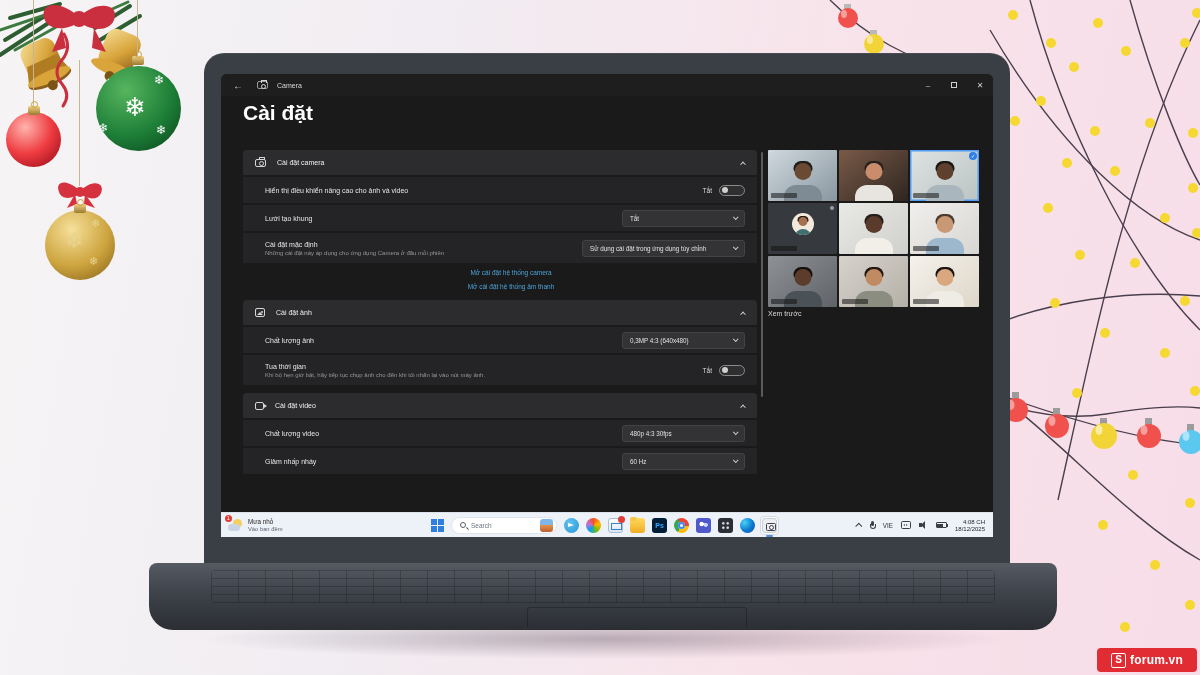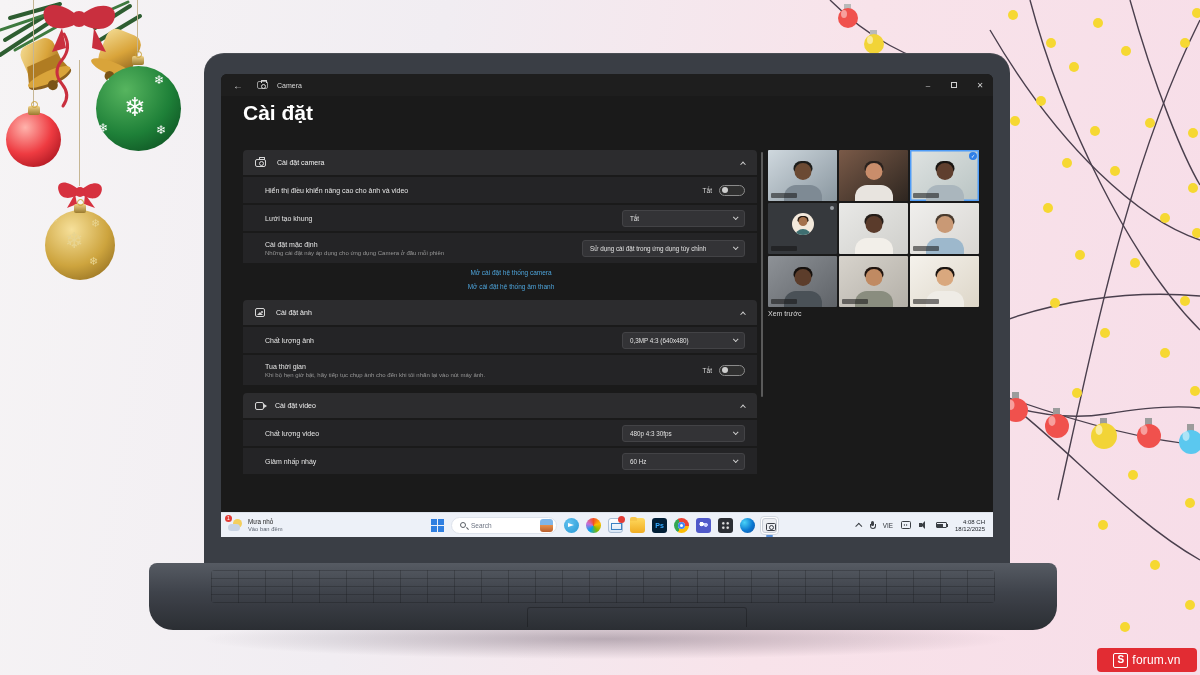--- a/index.html
+++ b/index.html
@@ -230,21 +230,21 @@
     background:#3b3f45; }
   .clock { display:flex; flex-direction:column; align-items:flex-end; gap:1px; }
   .clock span { font-size:6px; color:#22262c; line-height:1; }
 
   
   .watermark { left:1097px; top:648px; width:100px; height:24px; background:#e22c33;
     border-radius:4px; display:flex; align-items:center; justify-content:center; gap:4px;
     z-index:9; }
   .wm-logo { width:15px; height:15px; border:1.5px solid #fff; border-radius:2px; color:#fff;
     font-weight:700; font-size:10px; line-height:12px; text-align:center; }
-  .wm-text { color:#fff; font-size:12px; font-weight:400; letter-spacing:.2px; }
+  .wm-text { color:#fff; font-size:12px; font-weight:700; letter-spacing:.2px; }
 
   .dot { position:absolute; border-radius:50%; background:#f6d832; width:10px; height:10px; }
 </style>
 </head>
 <body>
 
 <svg class="abs" width="190" height="150" viewBox="0 0 190 150" style="left:0;top:0">
   <g stroke="#2e5d31" stroke-width="4" stroke-linecap="round">
     <path d="M5,40 L55,10"></path>
       <path d="M0,55 L50,22"></path>

